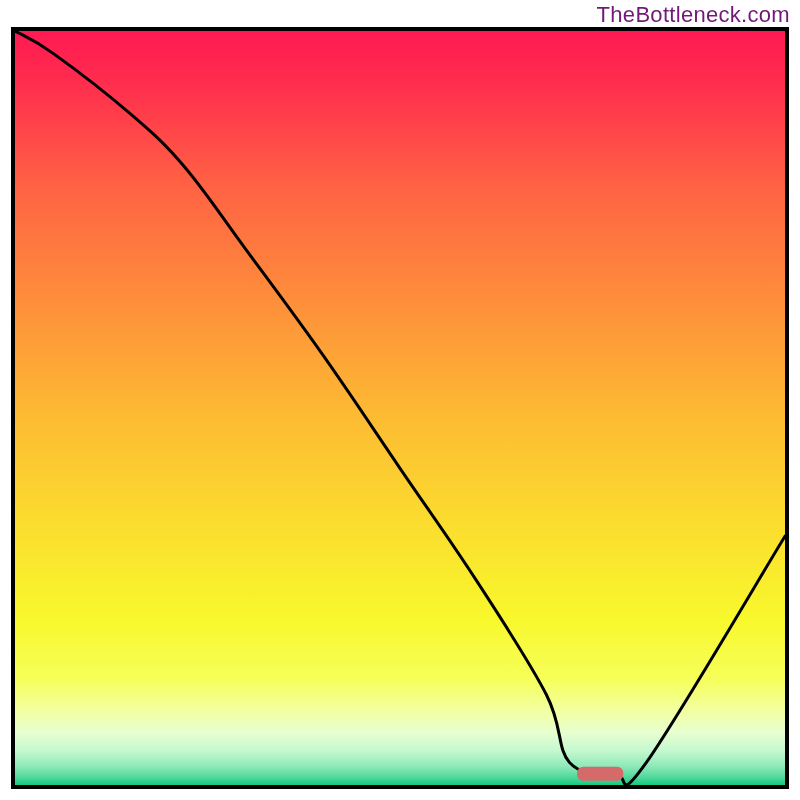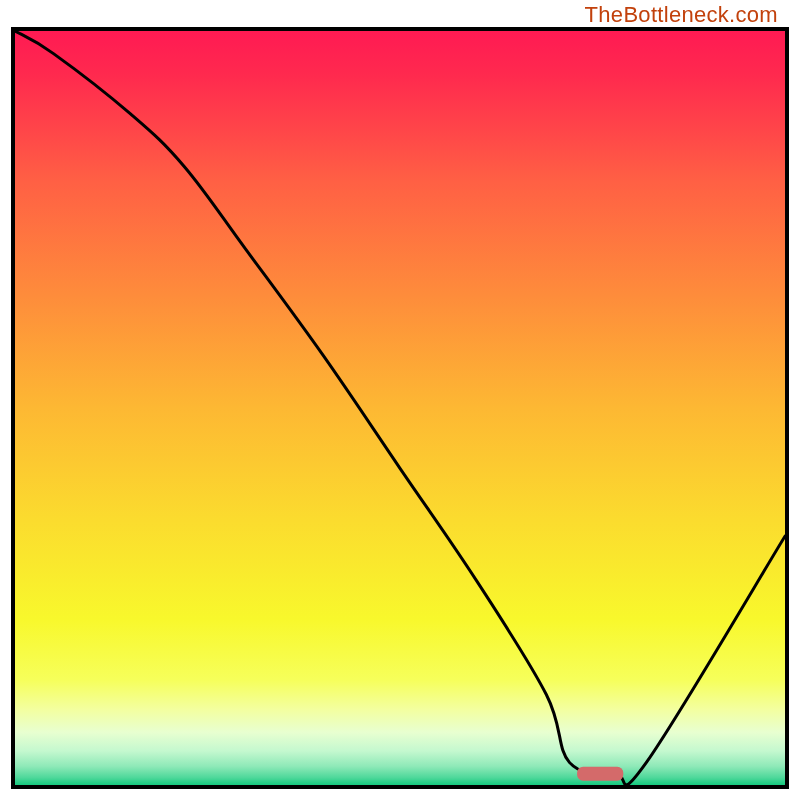--- a/index.html
+++ b/index.html
@@ -12,24 +12,24 @@
     font-family: Arial, Helvetica, sans-serif;
   }
   .frame {
     position: relative;
     width: 800px;
     height: 800px;
   }
   .watermark {
     position: absolute;
     top: 2px;
-    right: 22px;
+    right: 10px;
     font-size: 22px;
     font-weight: 500;
-    color: #c2410c;
+    color: #701a75;
     z-index: 5;
     letter-spacing: 0.3px;
   }
   .plot-box {
     position: absolute;
     left: 11px;
     top: 27px;
     width: 778px;
     height: 762px;
     border: 4px solid #000;

